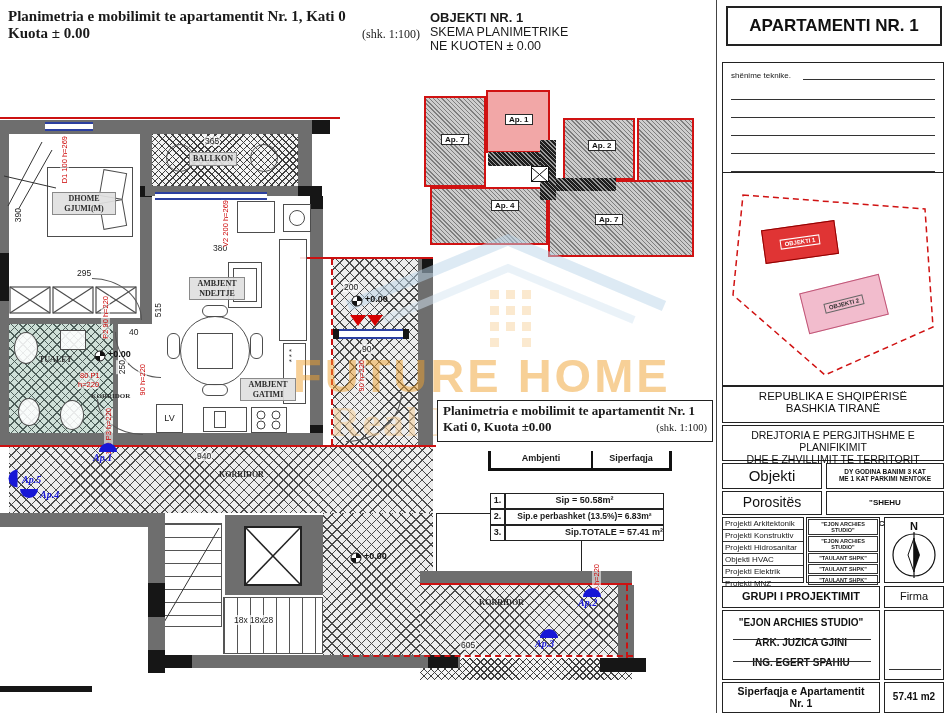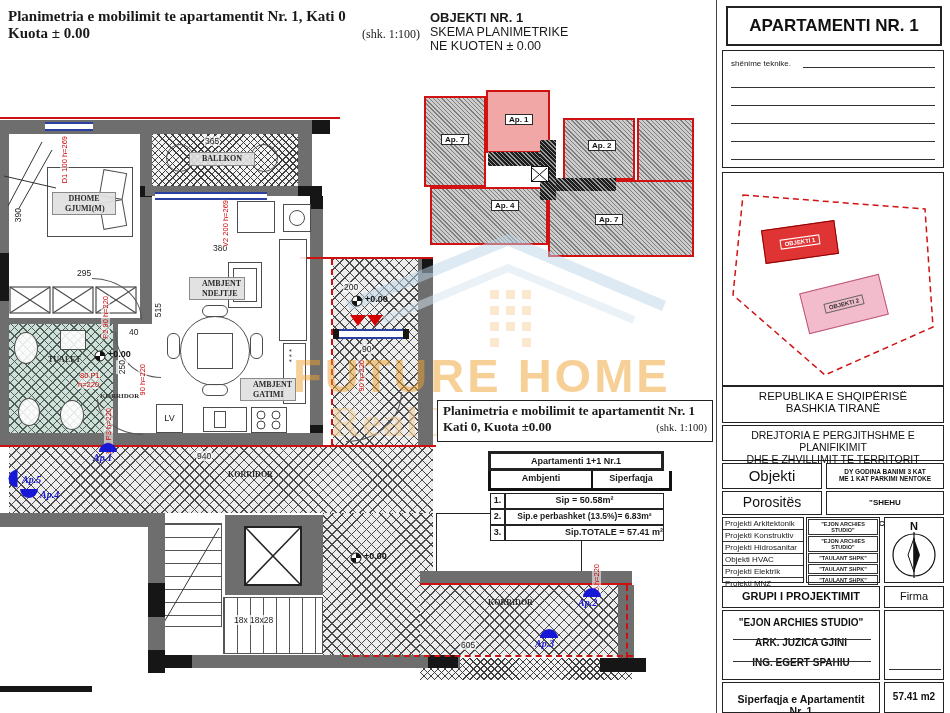--- a/index.html
+++ b/index.html
@@ -20,21 +20,21 @@
       repeating-linear-gradient(135deg,#3f3f3f 0,#3f3f3f 1px,transparent 1px,transparent 5px)}
   .xh-green{position:absolute;background-color:#cfe0d8;background-image:
       repeating-linear-gradient(45deg,#4e5f5a 0,#4e5f5a 1px,transparent 1px,transparent 6px),
       repeating-linear-gradient(135deg,#4e5f5a 0,#4e5f5a 1px,transparent 1px,transparent 6px)}
   .sitehatch{position:absolute;background-color:#cdcdcd;border:2px solid #d01212;background-image:
       repeating-linear-gradient(45deg,#7e7e7e 0,#7e7e7e 1px,transparent 1px,transparent 3px)}
   .sitepink{position:absolute;background:#f2a7a7;border:2px solid #d01212}
   .sitedark{position:absolute;background-color:#1f1f1f;background-image:
       repeating-linear-gradient(45deg,#9a9a9a 0,#9a9a9a 1px,transparent 1px,transparent 3px)}
   .chip{position:absolute;background:rgba(224,224,224,.92);border:1px solid #8a8a8a;color:#2b2b2b;
-      font:bold 8px "Liberation Serif",serif;text-align:center;line-height:1.2;padding:1px 12px;white-space:nowrap;z-index:3}
+      font:bold 8px "Liberation Serif",serif;text-align:center;line-height:1.2;padding:1px 3px;white-space:nowrap;z-index:3}
   .sitechip{position:absolute;background:#fff;border:1px solid #2a2a2a;color:#111;
       font:bold 8px "Liberation Sans",sans-serif;padding:0 3px;white-space:nowrap;z-index:3}
   .dim{position:absolute;color:#1c1c1c;font:8.5px "Liberation Sans",sans-serif;background:rgba(255,255,255,.7);
       padding:0 1px;white-space:nowrap;z-index:3}
   .vtext{writing-mode:vertical-rl;transform:rotate(180deg)}
   .redt{position:absolute;color:#cc0000;font:7.5px "Liberation Sans",sans-serif;white-space:nowrap;
       background:rgba(255,255,255,.55);z-index:3}
   .lvl{position:absolute;color:#111;font:bold 9px "Liberation Sans",sans-serif;white-space:nowrap;z-index:3}
   .apb{position:absolute;color:#1717d6;font:italic bold 10px "Liberation Serif",serif;white-space:nowrap;z-index:4}
   .apshape{position:absolute;width:18px;height:9px;background:#1717d6;border-radius:9px 9px 0 0;z-index:4}
@@ -321,40 +321,39 @@
   <div class="wm2" style="left:330px;top:398px">Real Estate</div>
 
   <div class="box tablez" style="left:437px;top:400px;width:276px;height:42px;padding:2px 5px">
     <div style="font:bold 13px 'Liberation Serif',serif">Planimetria e mobilimit te apartamentit Nr. 1</div>
     <div style="display:flex;justify-content:space-between;align-items:baseline">
       <span style="font:bold 13px 'Liberation Serif',serif">Kati 0, Kuota ±0.00</span>
       <span style="font:10.5px 'Liberation Serif',serif">(shk. 1:100)</span>
     </div>
   </div>
   <div class="abs tablez" style="left:488px;top:451px">
-    <div class="box" style="position:relative;width:176px;height:20px;border-width:3px;text-align:center;font:bold 9px 'Liberation Sans',sans-serif;line-height:15px">Apartamenti 1+1  Nr.1</div>
     <div style="position:relative;display:flex;width:184px;height:20px;border:3px solid #111;border-top:none">
       <div style="width:102px;border-right:2px solid #111;text-align:center;font:bold 9px 'Liberation Sans',sans-serif;line-height:15px">Ambjenti</div>
       <div style="flex:1;text-align:center;font:bold 9px 'Liberation Sans',sans-serif;line-height:15px">Siperfaqja</div>
     </div>
   </div>
   <div class="box tablez" style="left:490px;top:493px;width:15px;height:16px;border-width:1.5px;text-align:center;font:bold 9px 'Liberation Sans',sans-serif;line-height:13px">1.</div>
   <div class="box tablez" style="left:505px;top:493px;width:159px;height:16px;border-width:1.5px;text-align:center;font:bold 9px 'Liberation Sans',sans-serif;line-height:13px">Sip  =  50.58m²</div>
   <div class="box tablez" style="left:490px;top:509px;width:15px;height:16px;border-width:1.5px;text-align:center;font:bold 9px 'Liberation Sans',sans-serif;line-height:13px">2.</div>
   <div class="box tablez" style="left:505px;top:509px;width:159px;height:16px;border-width:1.5px;text-align:center;font:bold 8.5px 'Liberation Sans',sans-serif;line-height:13px">Sip.e perbashket (13.5%)= 6.83m²</div>
   <div class="box tablez" style="left:490px;top:525px;width:15px;height:16px;border-width:1.5px;text-align:center;font:bold 9px 'Liberation Sans',sans-serif;line-height:13px">3.</div>
   <div class="box tablez" style="left:505px;top:525px;width:159px;height:16px;border-width:1.5px;text-align:right;font:bold 9px 'Liberation Sans',sans-serif;line-height:13px">Sip.TOTALE  =  57.41 m²</div>
 
   <div class="abs" style="left:716px;top:0;width:1px;height:713px;background:#444"></div>
 
   <div class="box" style="left:726px;top:6px;width:216px;height:40px;border-width:2px">
     <div class="tb-text" style="font:bold 17px 'Liberation Sans',sans-serif;line-height:36px">APARTAMENTI NR. 1</div>
   </div>
 
-  <div class="box" style="left:722px;top:50px;width:222px;height:118px">
+  <div class="box" style="left:722px;top:62px;width:222px;height:118px">
     <div style="position:absolute;left:8px;top:8px;font:8px 'Liberation Sans',sans-serif">shënime teknike.</div>
     <div class="hr" style="left:80px;top:16px;width:132px"></div>
     <div class="hr" style="left:8px;top:36px;width:204px"></div>
     <div class="hr" style="left:8px;top:54px;width:204px"></div>
     <div class="hr" style="left:8px;top:72px;width:204px"></div>
     <div class="hr" style="left:8px;top:90px;width:204px"></div>
     <div class="hr" style="left:8px;top:108px;width:204px"></div>
   </div>
 
   <div class="box" style="left:722px;top:172px;width:222px;height:214px">
@@ -429,21 +428,21 @@
     <div class="tb-text" style="font:bold 10px 'Liberation Sans',sans-serif;margin-top:6px">"EJON ARCHIES STUDIO"</div>
     <div class="hr" style="left:10px;top:28px;width:138px"></div>
     <div class="tb-text" style="font:bold 10px 'Liberation Sans',sans-serif;margin-top:9px">ARK. JUZICA GJINI</div>
     <div class="hr" style="left:10px;top:50px;width:138px"></div>
     <div class="tb-text" style="font:bold 10px 'Liberation Sans',sans-serif;margin-top:9px">ING. EGERT SPAHIU</div>
   </div>
   <div class="box" style="left:884px;top:610px;width:60px;height:70px">
     <div class="hr" style="left:4px;top:58px;width:52px"></div>
   </div>
 
-  <div class="box" style="left:722px;top:682px;width:158px;height:31px;padding-top:10px">
+  <div class="box" style="left:722px;top:682px;width:158px;height:31px;padding-top:2px">
     <div class="tb-text" style="font:bold 10.5px 'Liberation Sans',sans-serif">Siperfaqja e Apartamentit</div>
     <div class="tb-text" style="font:bold 10.5px 'Liberation Sans',sans-serif">Nr. 1</div>
   </div>
   <div class="box" style="left:884px;top:682px;width:60px;height:31px">
     <div class="tb-text" style="font:bold 10px 'Liberation Sans',sans-serif;line-height:27px">57.41 m2</div>
   </div>
 
 </div>
 
 </body></html>

